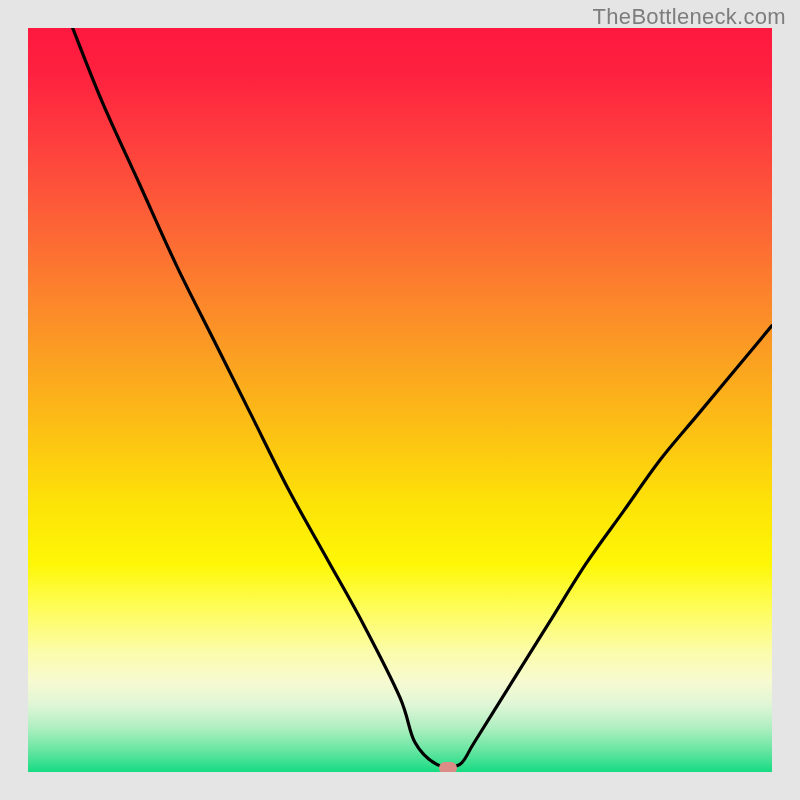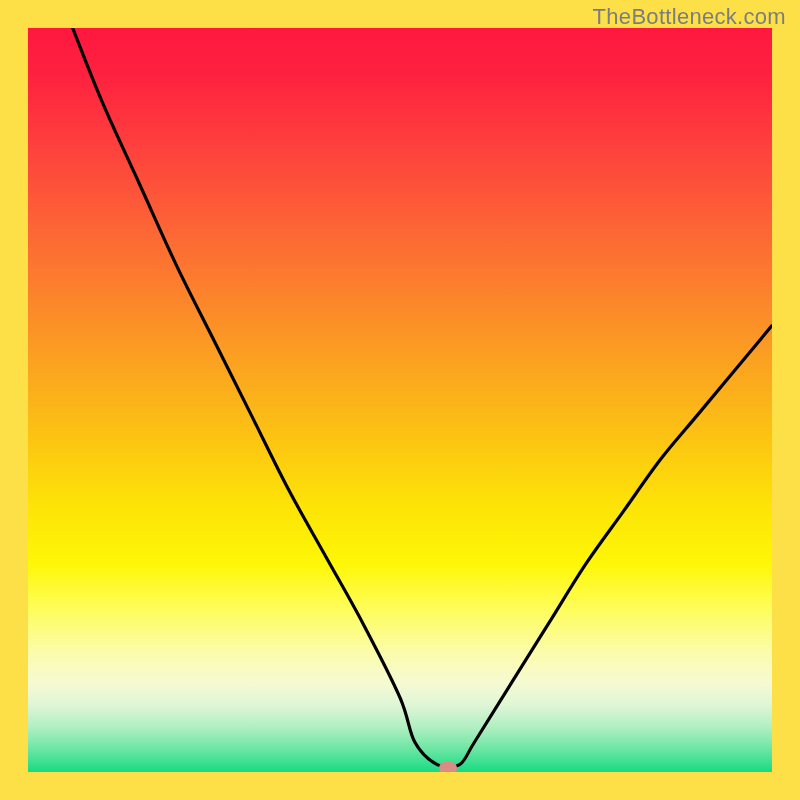--- a/index.html
+++ b/index.html
@@ -8,21 +8,21 @@
     width: 800px;
     height: 800px;
     background: #000;
     overflow: hidden;
     font-family: Arial, Helvetica, sans-serif;
   }
   .frame {
     position: relative;
     width: 800px;
     height: 800px;
-    background: #fde047;
+    background: #e5e5e5;
   }
   .watermark {
     position: absolute;
     top: 4px;
     right: 14px;
     color: #7d7d7d;
     font-size: 22px;
     font-weight: 500;
     letter-spacing: 0.3px;
     z-index: 20;

